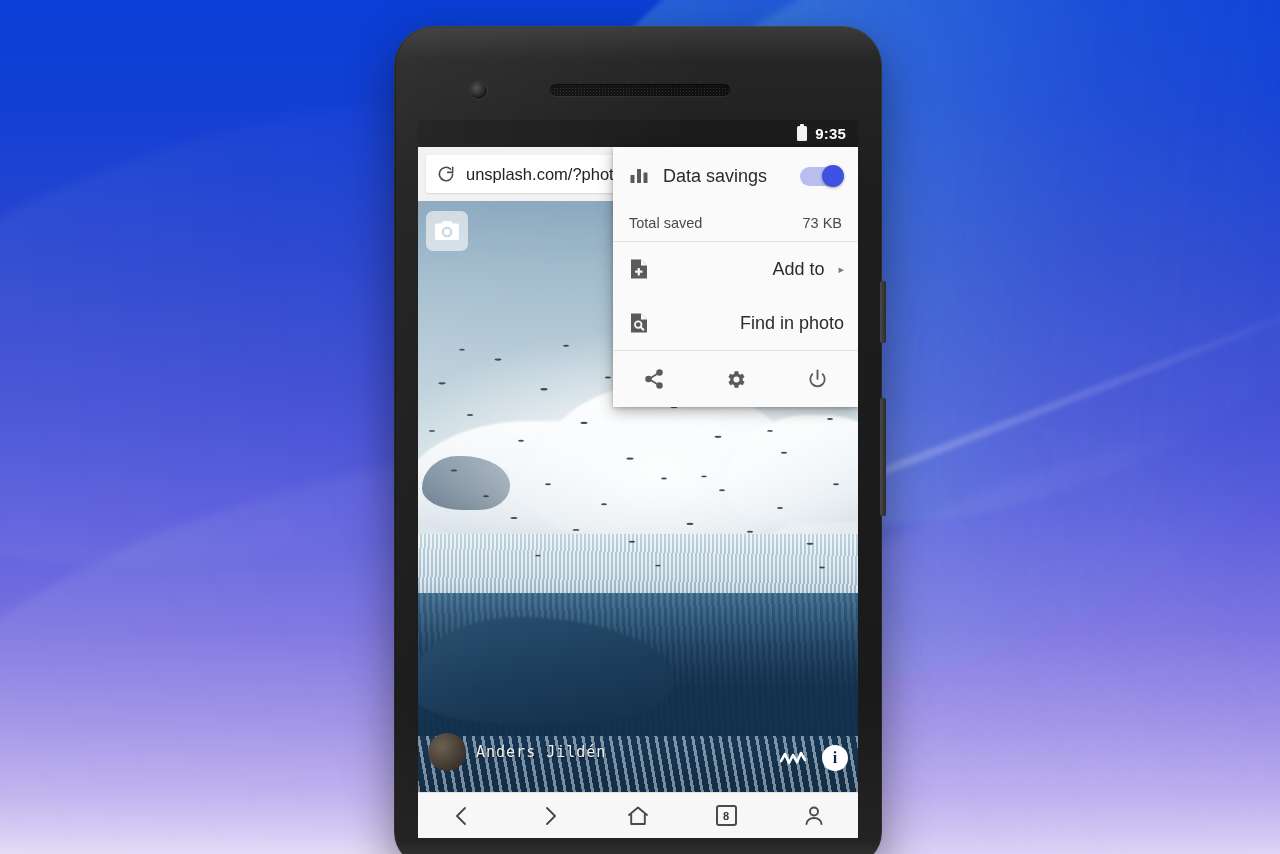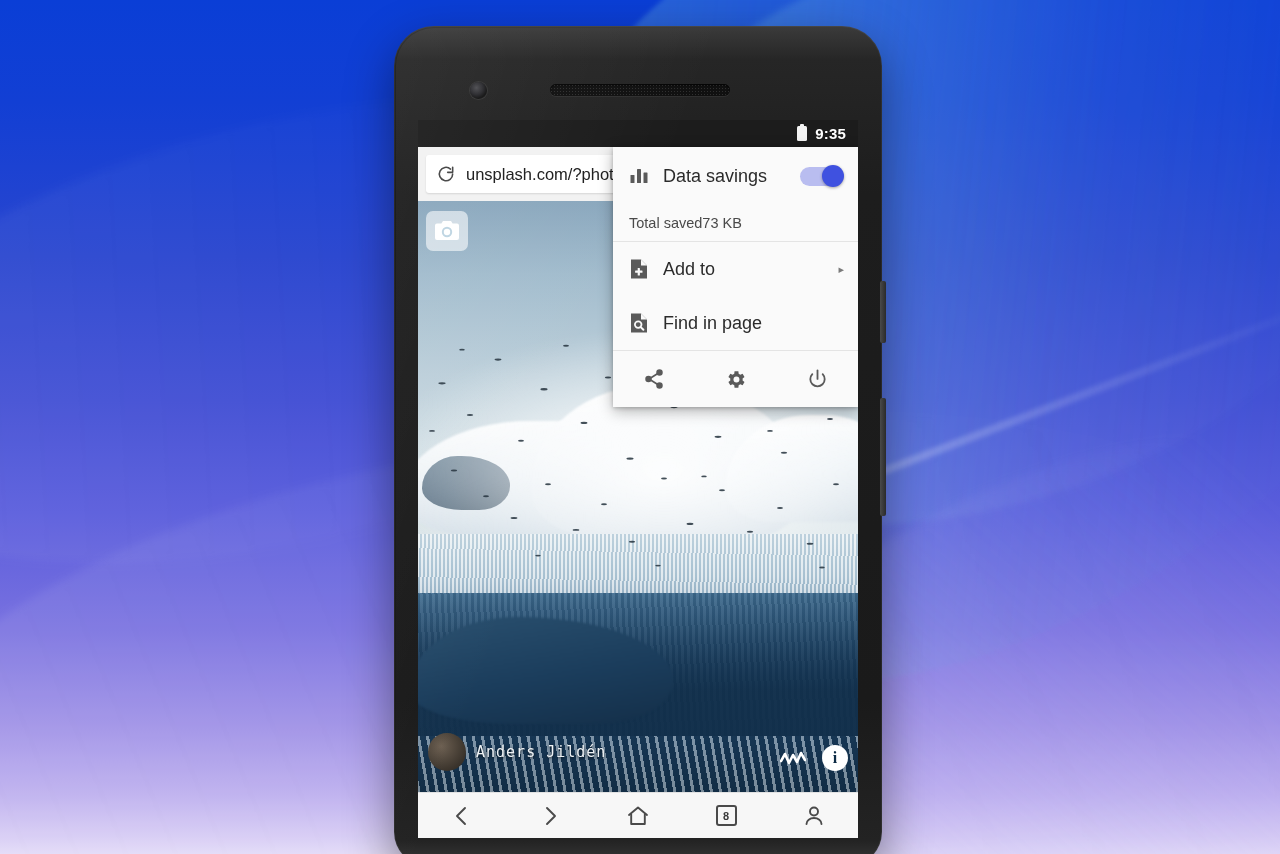--- a/index.html
+++ b/index.html
@@ -254,26 +254,26 @@
   }
   .toggle .track {
     position:absolute; left:0; width:40px; height:19px; border-radius:10px;
     background:#b9bdf0;
   }
   .toggle .knob {
     position:absolute; right:0; width:22px; height:22px; border-radius:50%;
     box-shadow:0 1px 3px rgba(0,0,0,0.35);
   }
   .row-total {
-    height:36px; padding:0 16px 0 16px; justify-content:flex-start;
+    height:36px; padding:0 16px 0 16px; justify-content:space-between;
     font-size:14.5px; color:#4a4a4a;
   }
   .divider { height:1px; background:#e4e4e4; }
   .row-item { height:54px; padding:0 14px 0 16px; gap:14px; }
-  .row-item .label { flex:1; font-size:18px; color:#2b2b2b; }
+  .row-item .label { flex:1; font-size:18px; color:#2b2b2b;text-align:right; }
   .caret { color:#7a7a7a; font-size:11px; }
   .menu-footer {
     height:56px; display:flex; align-items:center; justify-content:space-around;
   }
   .foot-btn { width:58px; height:56px; display:flex; align-items:center; justify-content:center; }
 
   .mi { display:block; }
 </style>
 </head>
 <body>
@@ -463,21 +463,21 @@
 
         <div class="menu-row row-item">
           <span>
             <svg class="mi" width="20" height="22" viewBox="0 0 20 22" fill="#5a5a5a">
               <path d="M2 1.4h10l6 6v13H2z"></path>
               <path d="M12 1.4 18 7.4h-6z" fill="#fafafa"></path>
               <circle cx="9.2" cy="12.6" r="3.3" fill="none" stroke="#fafafa" stroke-width="1.8"></circle>
               <line x1="11.7" y1="15.1" x2="14.4" y2="17.8" stroke="#fafafa" stroke-width="2" stroke-linecap="round"></line>
             </svg>
           </span>
-          <span class="label">Find in page</span>
+          <span class="label">Find in photo</span>
         </div>
 
         <div class="divider"></div>
 
         <div class="menu-footer">
           <div class="foot-btn">
             <svg class="mi" width="22" height="22" viewBox="0 0 24 24" fill="none" stroke="#5a5a5a" stroke-width="1.9" stroke-linecap="round" stroke-linejoin="round">
               <circle cx="18" cy="5" r="2.6" fill="#5a5a5a"></circle>
               <circle cx="6" cy="12" r="2.6" fill="#5a5a5a"></circle>
               <circle cx="18" cy="19" r="2.6" fill="#5a5a5a"></circle>

